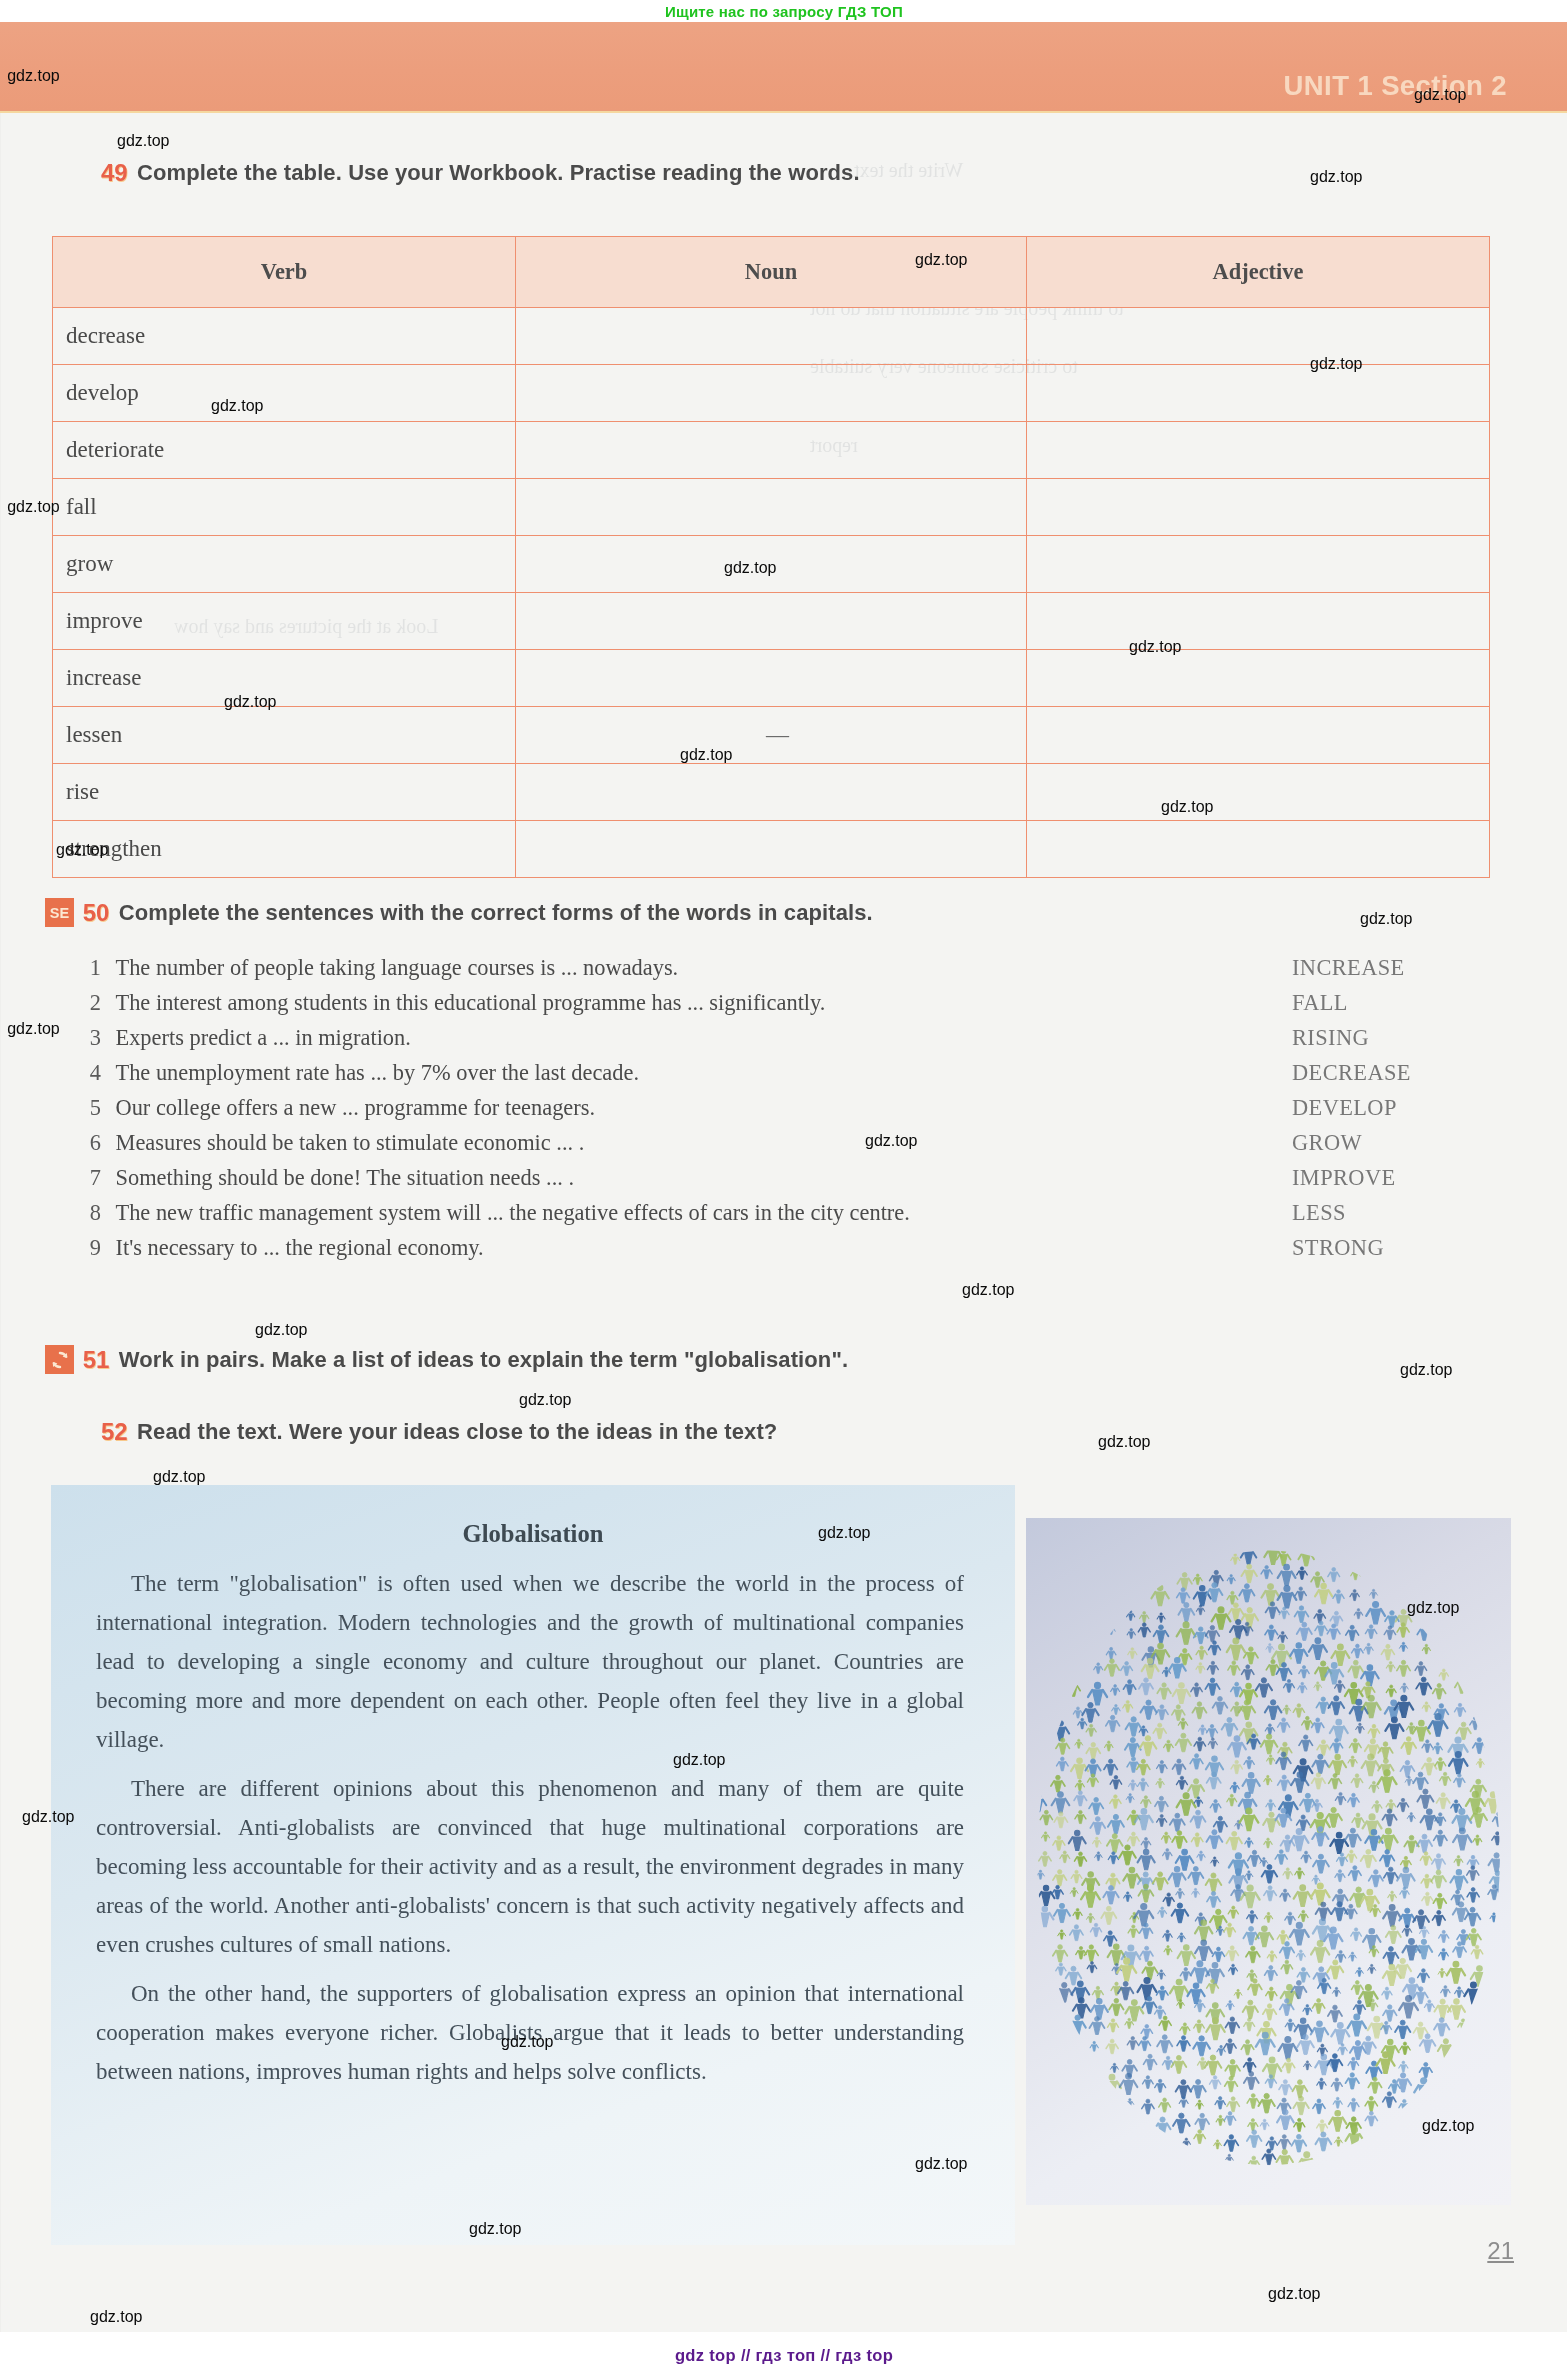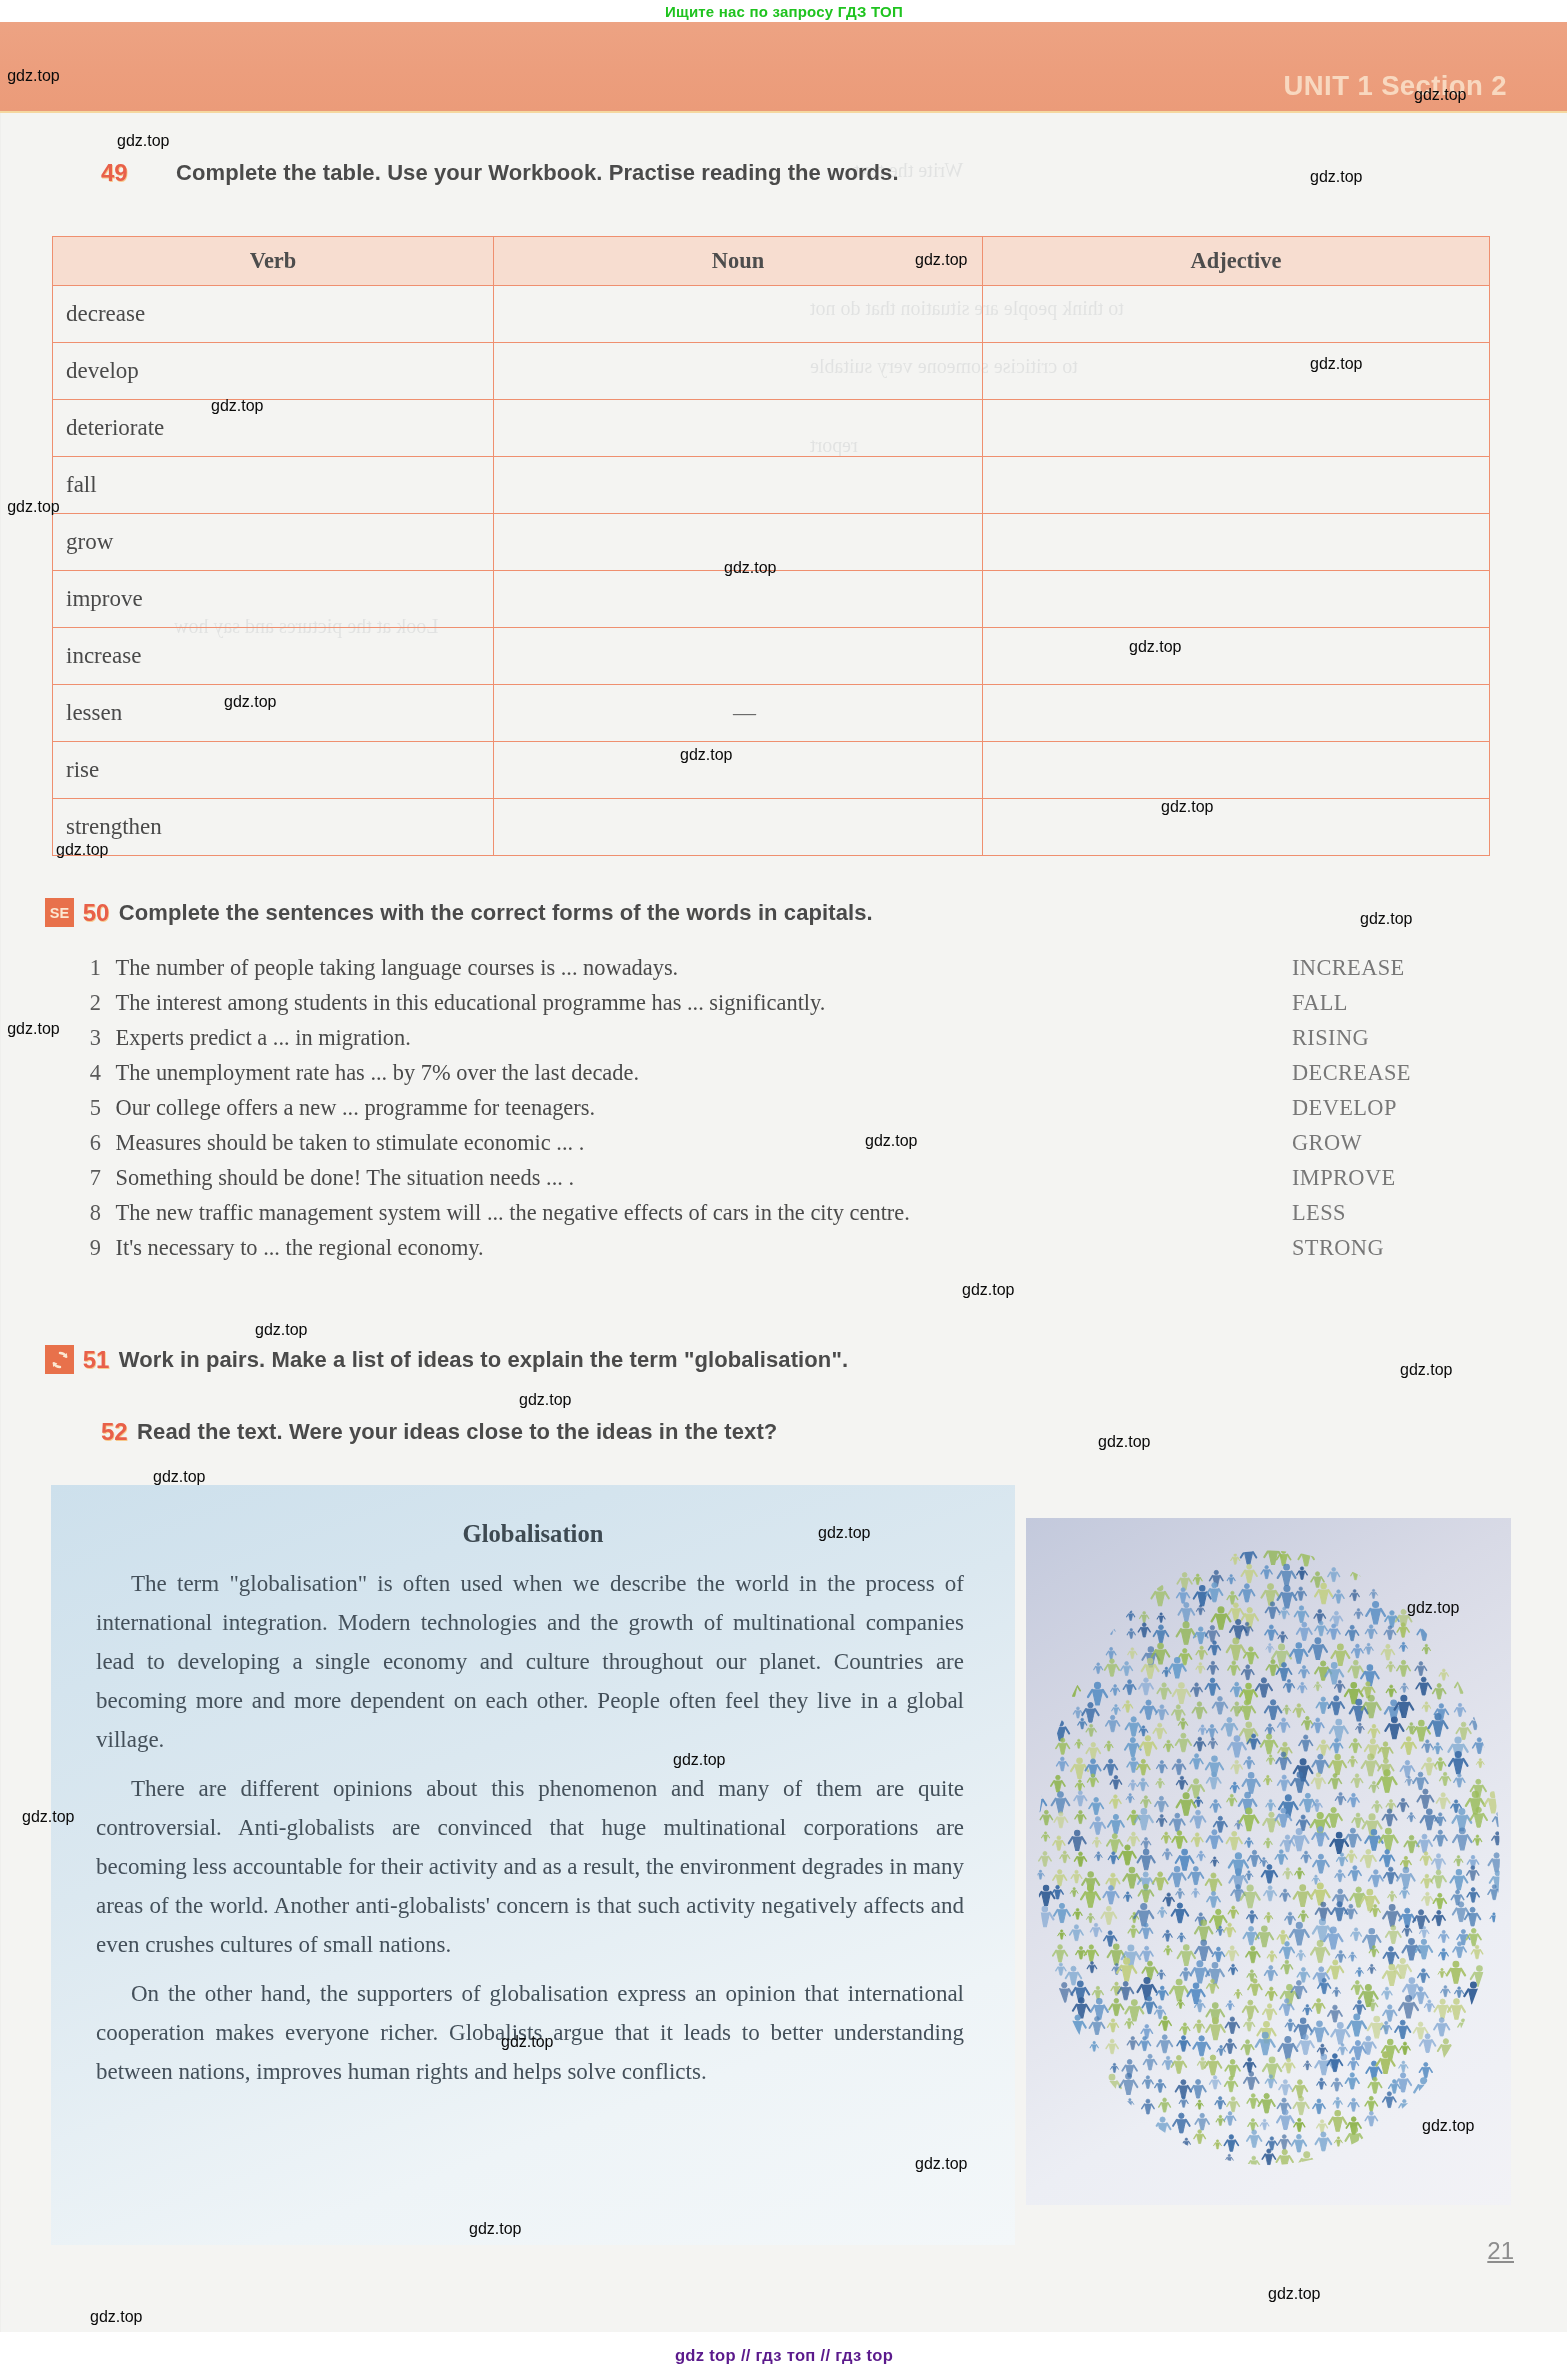--- a/index.html
+++ b/index.html
@@ -68,21 +68,21 @@
   .wf-table{
     position:absolute;left:52px;top:214px;width:1438px;
     border-collapse:collapse;table-layout:fixed;
   }
   .wf-table td,.wf-table th{
     border:1.4px solid #ef8f6f;
     height:56px;vertical-align:middle;
     padding:0 0 0 13px;
   }
   .wf-table thead th{
-    background:#f7ddd0;height:48px;padding:0;
+    background:#f7ddd0;height:48px;padding:11px;
     text-align:center;
     font-family:"Liberation Serif",serif;
     font-size:22.4px;font-weight:700;color:#4d4d4d;
   }
   .wf-table tbody td{background:transparent;}
   .col-verb{width:440px;}
   .col-noun{width:488px;}
   .cell-verb{
     font-family:"Liberation Serif",serif;font-size:23px;color:#4a4a4a;
   }
@@ -170,21 +170,21 @@
     <div class="unit-label">UNIT 1 Section 2</div>
   </div>
 
   <div class="ghost" style="left:854px;top:137px;">Write the text</div>
   <div class="ghost" style="left:832px;top:217px;">a support that people usually use</div>
   <div class="ghost" style="left:810px;top:275px;">to think people are situation that do not</div>
   <div class="ghost" style="left:810px;top:333px;">to criticise someone very suitable</div>
   <div class="ghost" style="left:810px;top:412px;">report</div>
   <div class="ghost" style="left:174px;top:593px;">Look at the pictures and say how</div>
 
-  <div class="ex-head" style="left:101px;top:137px;gap:39px;">
+  <div class="ex-head" style="left:101px;top:137px;">
     <span class="ex-num">49</span>
     <span class="ex-title">Complete the table. Use your Workbook. Practise reading the words.</span>
   </div>
 
   <table class="wf-table">
     <thead>
       <tr>
         <th class="col-verb">Verb</th>
         <th class="col-noun">Noun</th>
         <th>Adjective</th>

